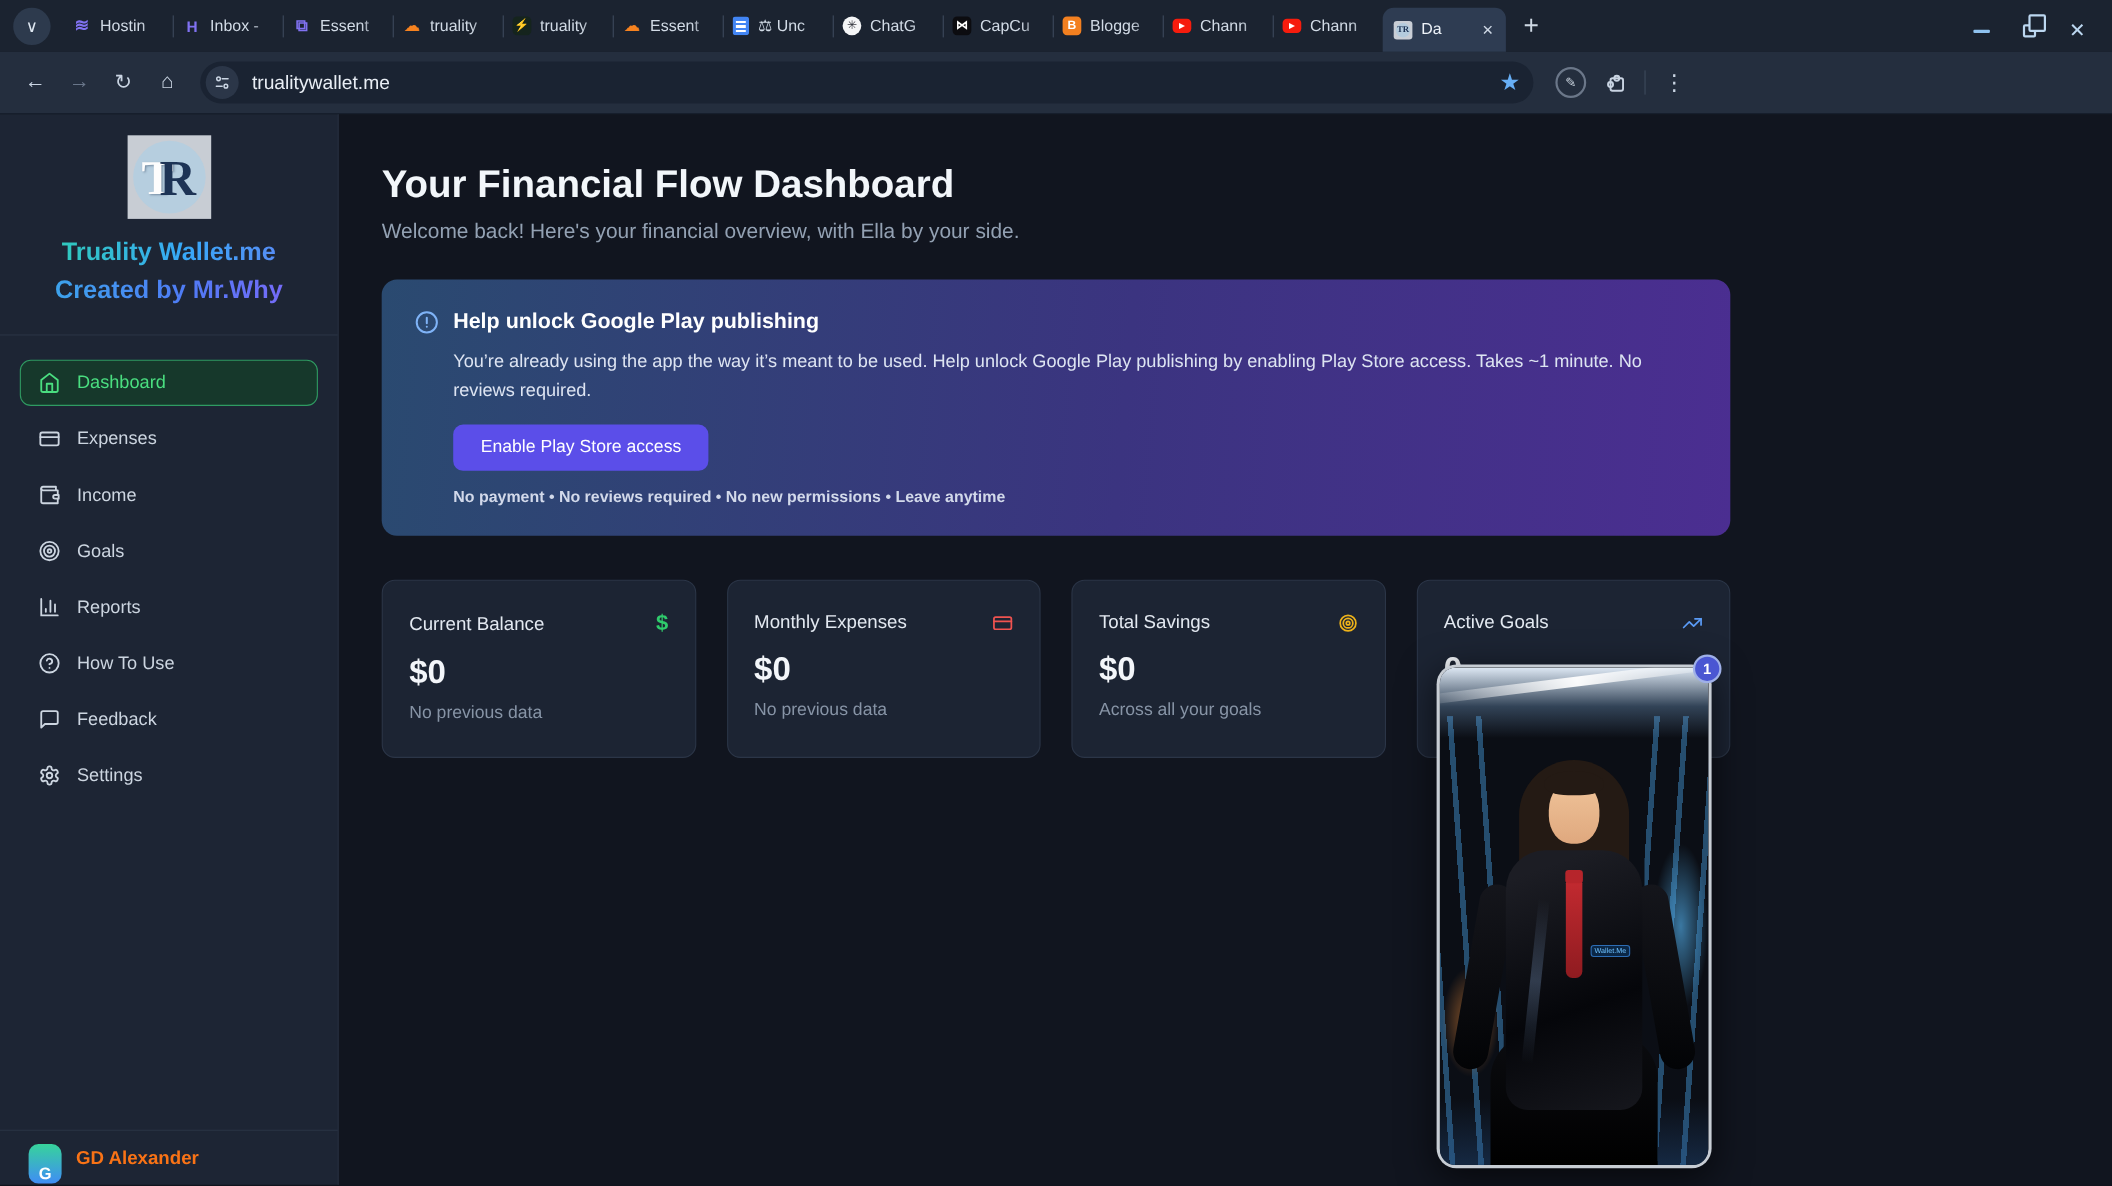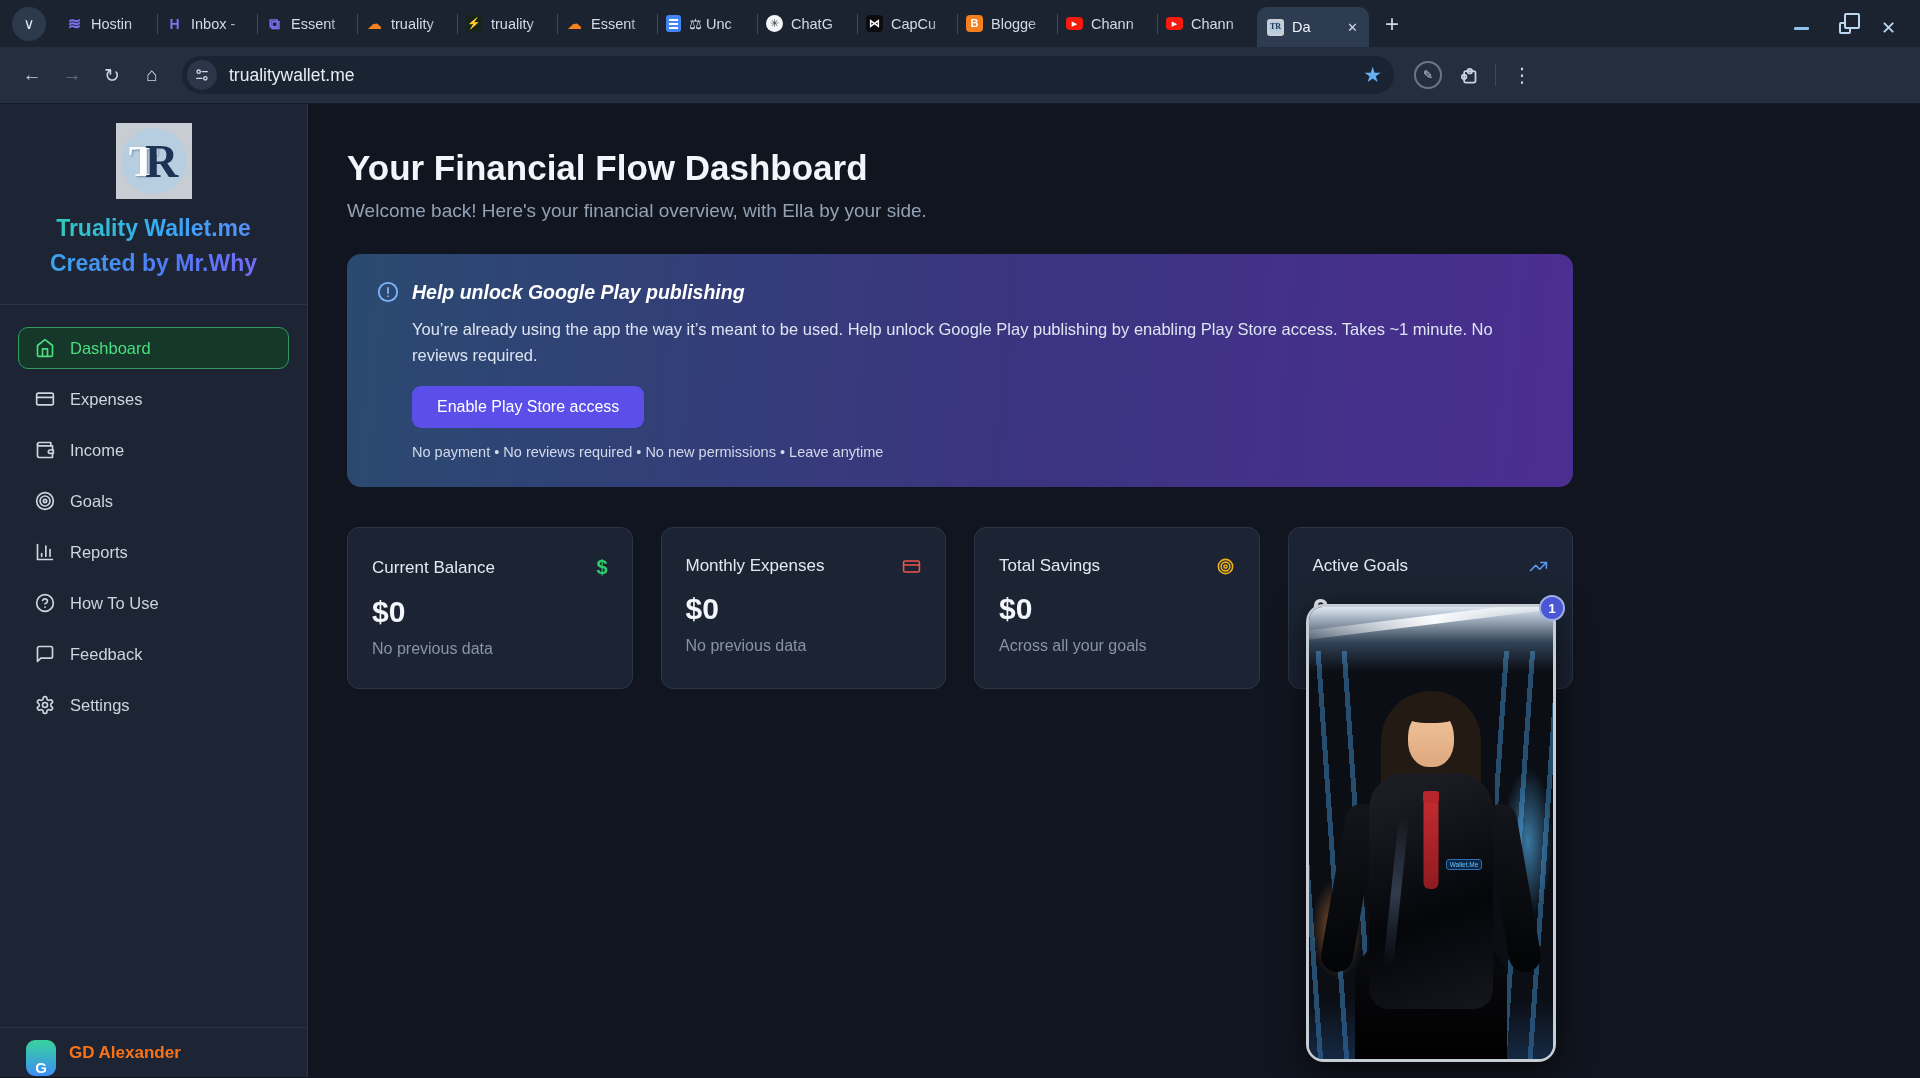--- a/index.html
+++ b/index.html
@@ -88,27 +88,27 @@
   .avatar { width:30px; height:36px; border-radius:9px; background:linear-gradient(180deg,#37d39b,#3f8df6);
     color:#fff; display:flex; align-items:flex-end; justify-content:center; font-weight:bold; font-size:15px; flex:none; }
   .user-name { color:#f97316; font-weight:bold; font-size:17px; margin-top:3px; }
 
   .main { flex:1; padding:44px 0 0 39px; position:relative; background:#11151f; }
   .h1 { font-size:35px; font-weight:bold; color:#f2f6fa; }
   .sub { margin-top:12px; font-size:19px; color:#93a1b3; }
 
   .banner { width:1226px; margin-top:32px; border-radius:14px; padding:27px 30px 27px;
     background:linear-gradient(95deg,#2a4a70 0%,#3b3480 55%,#4b2e91 100%); }
-  .banner-head { display:flex; align-items:flex-start; gap:13px;font-style:italic; }
+  .banner-head { display:flex; align-items:center; gap:13px; }
   .banner-head svg { width:22px; height:22px; flex:none; color:#7fb3f7; }
   .banner-title { font-size:19.5px; font-weight:bold; color:#ffffff; }
   .banner-body { margin:13px 0 0 35px; font-size:16.5px; line-height:1.55; color:#dde4f2; max-width:1130px; }
   .banner-btn { display:inline-block; margin:18px 0 0 35px; background:#5b4ee9; color:#fff; font-size:16px;
     font-weight:normal; padding:12px 25px; border-radius:9px; border:none; font-family:inherit; }
-  .banner-foot { margin:16px 0 0 35px; font-size:14.5px; color:#d2d9ea; }
+  .banner-foot { margin:16px 0 0 35px; font-size:14.5px; color:#d2d9ea;font-weight:bold; }
 
   .cards { width:1226px; display:grid; grid-template-columns:repeat(4,1fr); gap:28px; margin-top:40px; }
   .card { background:#1c2433; border:1px solid #2b3547; border-radius:12px; padding:28px 24px 30px; }
   .card-head { display:flex; justify-content:space-between; align-items:center; color:#e3e9f1; font-size:17px; }
   .card-head svg { width:19px; height:19px; }
   .icon-dollar { color:#2fcb6c; font-size:20px; font-weight:bold; }
   .card-value { margin-top:16px; font-size:30px; font-weight:bold; color:#f3f6fa; }
   .card-sub { margin-top:11px; font-size:16px; color:#8794a6; }
   .card-sub.link { color:#5e66e0; text-decoration:underline; }
 

